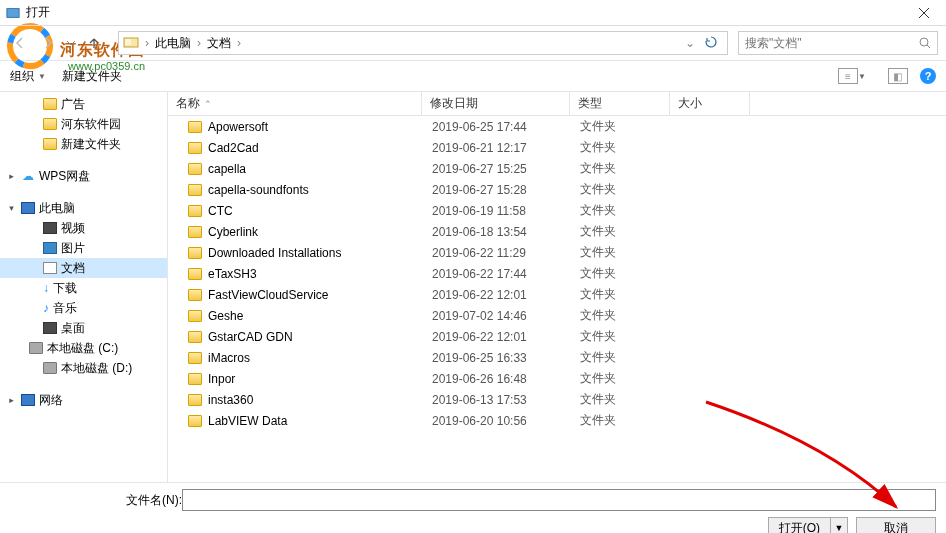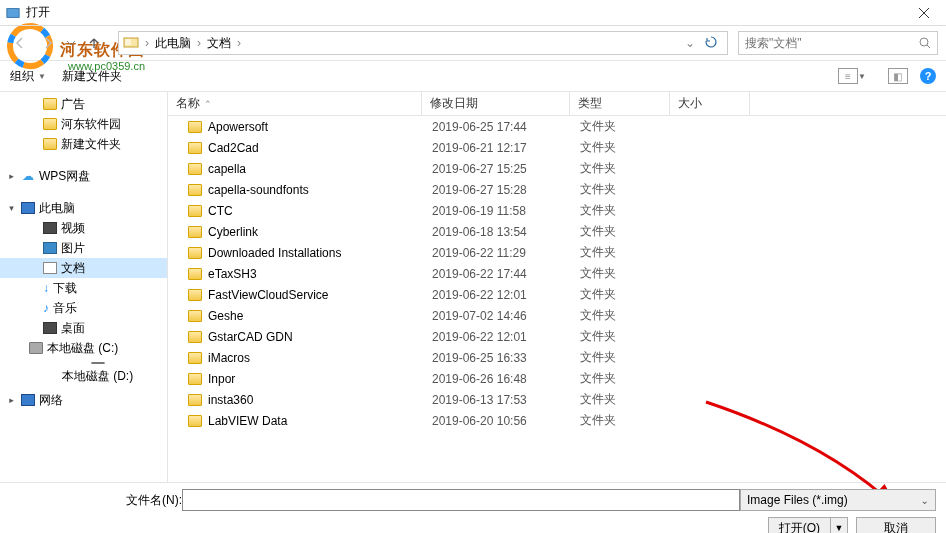--- a/index.html
+++ b/index.html
@@ -198,21 +198,21 @@
       <div class="tree-item" style="padding-left: 28px;">
         <span class="exp"></span>
         <span style="width:14px;height:12px;display:inline-block;background:#4a4a4a;border:1px solid rgba(0,0,0,.3);"></span>
         <span>桌面</span>
       </div>
       <div class="tree-item" style="">
         <span class="exp"></span>
         <span class="drive-icon"></span>
         <span>本地磁盘 (C:)</span>
       </div>
-      <div class="tree-item" style="padding-left: 28px; flex-direction: column;">
+      <div class="tree-item" style="padding-left: 28px;">
         <span class="exp"></span>
         <span class="drive-icon"></span>
         <span>本地磁盘 (D:)</span>
       </div>
       <div class="tree-spacer"></div>
       <div class="tree-item" style="padding-left: 6px;">
         <span class="exp">▸</span>
         <span style="width:14px;height:12px;display:inline-block;background:#3a7ccc;border:1px solid #1a4d88"></span>
         <span>网络</span>
       </div>
@@ -358,23 +358,20 @@
         </defs>
       <path d="M20 20 Q 140 60 210 125" fill="none" stroke="#e00000" stroke-width="3" marker-end="url(#ah)"></path>
     </svg>
   </div>
 </div>
 
 <div class="footer">
   <div class="fn-row">
     <div class="fn-label">文件名(N):</div>
     <input class="fn-input" value="" style="">
-    <div class="fn-filter">
-        <span>Image Files (*.img)</span>
-      </div>
   </div>
   <div class="btn-row">
     <div class="btn split">
         <span class="lbl">打开(O)</span>
         <span class="dd">▼</span>
       </div>
     <div class="btn">取消</div>
   </div>
 </div>
 

